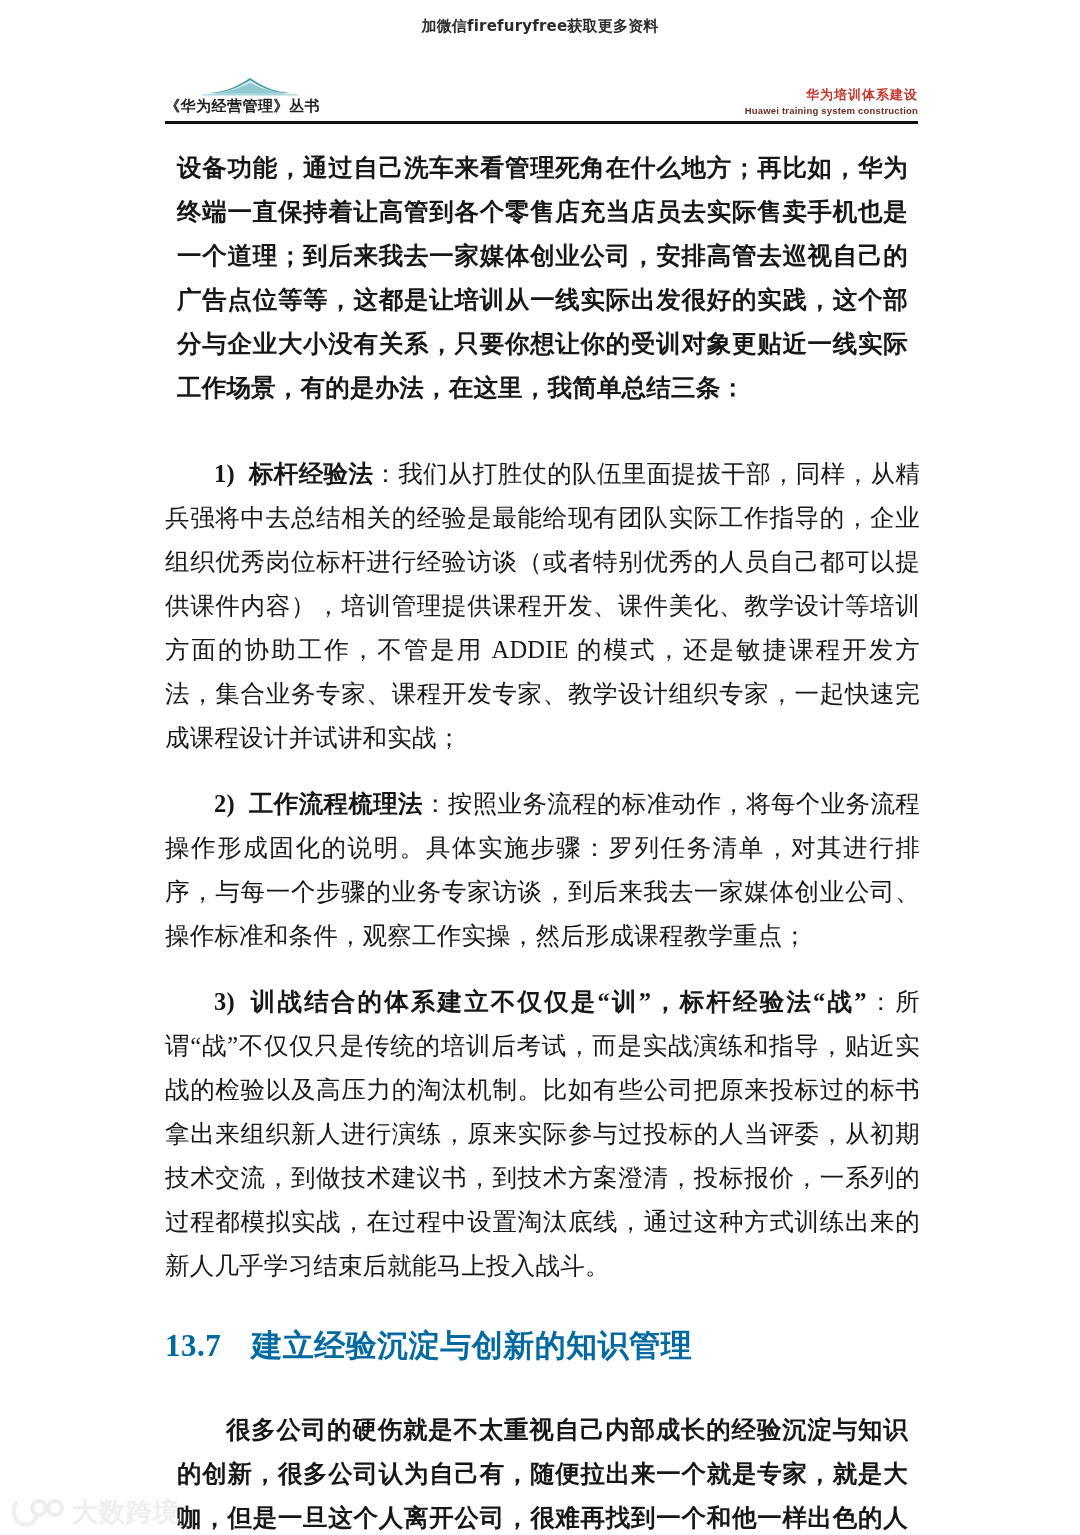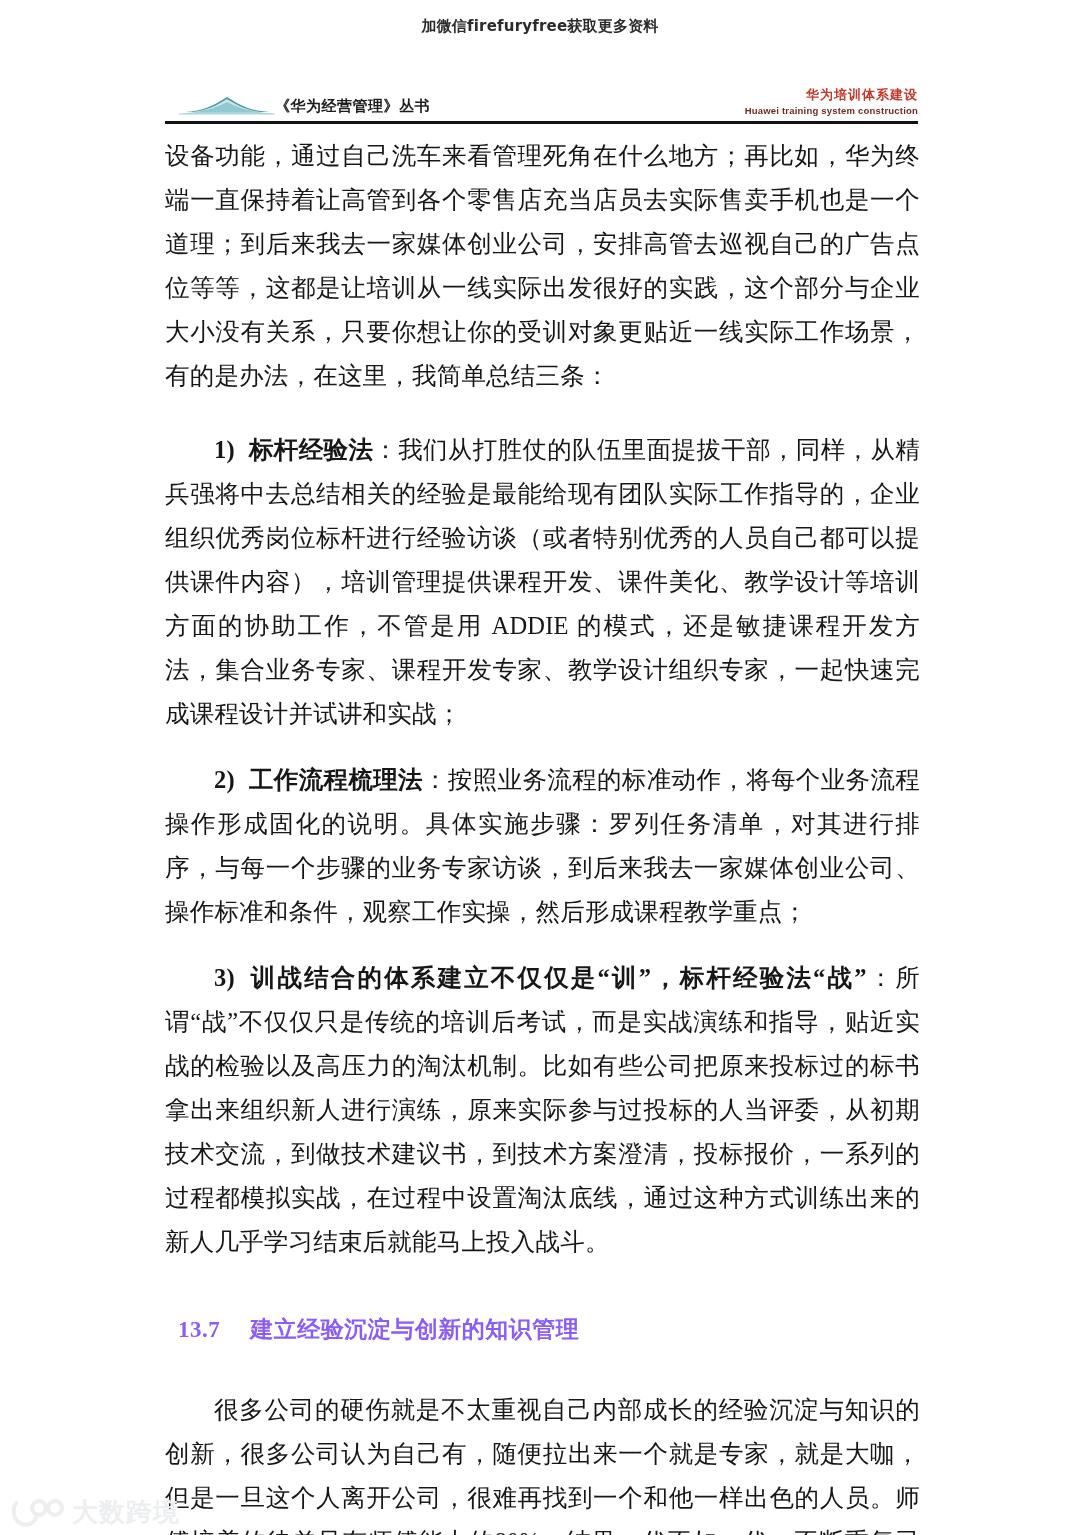--- a/index.html
+++ b/index.html
@@ -37,21 +37,22 @@
     top: 62px;
     left: 165px;
     width: 753px;
     height: 56px;
   }
   .header-left {
     position: absolute;
     left: 0;
     bottom: 2px;
     display: flex;
-    align-items: flex-end;
+    flex-direction: column;
+    align-items: center;
   }
   .logo-mark {
     width: 96px;
     height: 22px;
     margin-left: 14px;
     margin-bottom: 1px;
     display: block;
   }
   .series-title {
     font-family: "DejaVu Sans", "Liberation Sans", sans-serif;
@@ -95,27 +96,28 @@
   }
 
   
   .body {
     position: absolute;
     top: 134px;
     left: 165px;
     width: 755px;
   }
   p.para {
-    margin: 0;
+    margin: 12px;
     font-size: 24.5px;
     line-height: 44px;
     text-align: justify;
     text-justify: inter-ideograph;
     letter-spacing: 0.2px;
     color: #171717;
+    font-weight: bold;
   }
   p.para.indent {
     text-indent: 2em;
   }
   p.list-item {
     margin: 0;
     font-size: 24.5px;
     line-height: 44px;
     text-align: justify;
     text-justify: inter-ideograph;
@@ -131,25 +133,25 @@
     width: 14px;
   }
   .li-label {
     font-weight: 700;
   }
   .spacer-sm { height: 22px; }
   .spacer-md { height: 30px; }
   .spacer-lg { height: 38px; }
 
   h2.section-heading {
-    margin: 13px;
-    font-size: 23px;
+    margin: 0;
+    font-size: 31px;
     font-weight: 700;
     line-height: 1.3;
-    color: #8b5cf6;
+    color: #0369a1;
     letter-spacing: 0.5px;
     white-space: nowrap;
   }
   .heading-num { font-weight: 700; }
   .heading-gap { display: inline-block; width: 30px; }
 
   
   .bottom-watermark {
     position: absolute;
     left: 12px;

